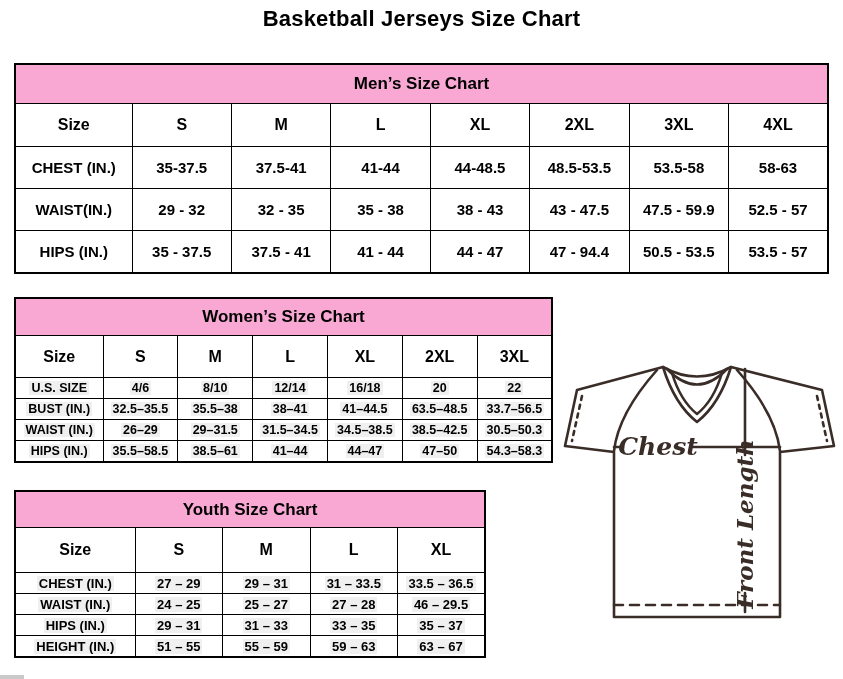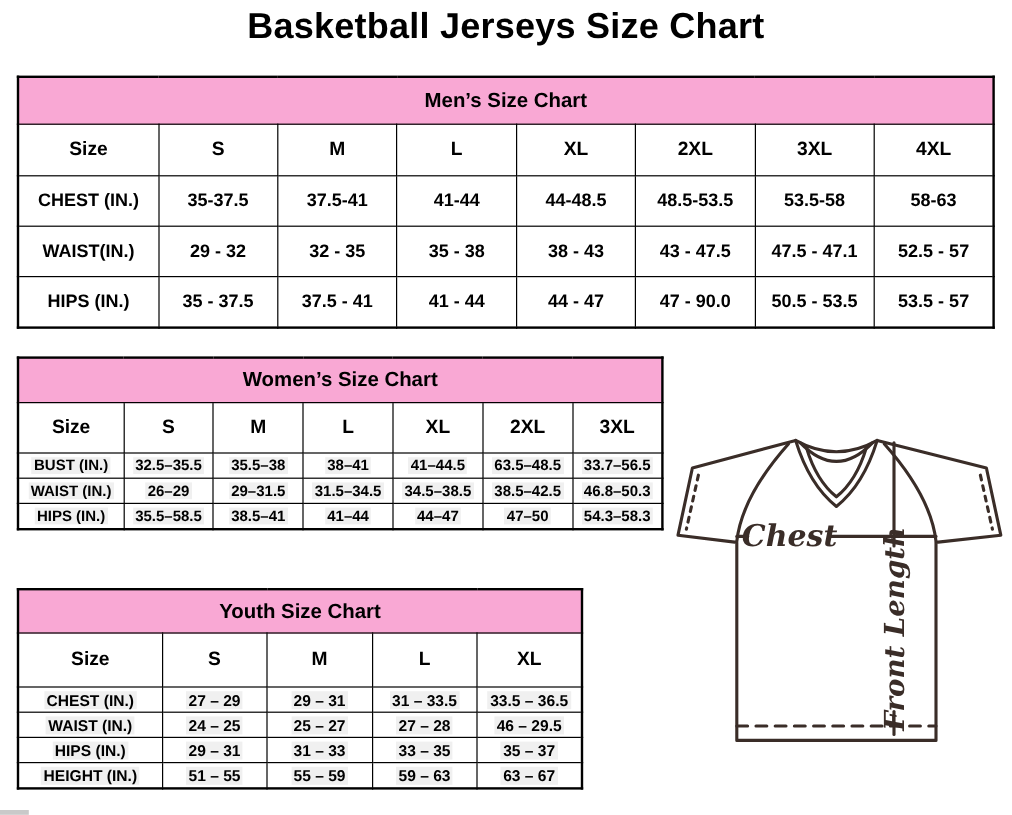--- a/index.html
+++ b/index.html
@@ -1,19 +1,19 @@
 <!DOCTYPE html>
 <html><head>
 <meta charset="utf-8">
 <style>
   html,body{margin:0;padding:0;background:#fff;}
   body{position:relative;width:843px;height:679px;overflow:hidden;
        font-family:"Liberation Sans",sans-serif;color:#000;}
   .page-title{position:absolute;top:6px;left:0;width:100%;text-align:center;
-       font-size:30px;font-weight:bold;letter-spacing:0.2px;}
+       font-size:22px;font-weight:bold;letter-spacing:0.2px;}
   table.tbl{position:absolute;border-collapse:collapse;table-layout:fixed;
        border:2px solid #000;font-weight:bold;}
   table.tbl td{border:1px solid #000;text-align:center;vertical-align:middle;padding:0;}
   .title-row td{background:#f9a8d4;font-size:17px;}
   
   .mens{left:14px;top:63px;width:815px;}
   .mens col.c0{width:117px;}
   .mens .title-row td{height:38px;}
   .mens .head-row td{height:42px;font-size:16px;}
   .mens .data-row td{height:41px;font-size:15px;}
@@ -75,30 +75,30 @@
     <td>53.5-58</td>
     <td>58-63</td>
   </tr>
   <tr class="data-row">
     <td>WAIST(IN.)</td>
     <td>29 - 32</td>
     <td>32 - 35</td>
     <td>35 - 38</td>
     <td>38 - 43</td>
     <td>43 - 47.5</td>
-    <td>47.5 - 47.1</td>
+    <td>47.5 - 59.9</td>
     <td>52.5 - 57</td>
   </tr>
   <tr class="data-row">
     <td>HIPS (IN.)</td>
     <td>35 - 37.5</td>
     <td>37.5 - 41</td>
     <td>41 - 44</td>
     <td>44 - 47</td>
-    <td>47 - 90.0</td>
+    <td>47 - 94.4</td>
     <td>50.5 - 53.5</td>
     <td>53.5 - 57</td>
   </tr>
   </tbody>
 </table>
 
 <table class="tbl womens">
   <colgroup>
       <col class="c0">
       <col>
@@ -115,41 +115,50 @@
   <tr class="head-row">
     <td>Size</td>
     <td>S</td>
     <td>M</td>
     <td>L</td>
     <td>XL</td>
     <td>2XL</td>
     <td>3XL</td>
   </tr>
   <tr class="data-row">
+    <td><span class="hl">U.S. SIZE</span></td>
+    <td><span class="hl">4/6</span></td>
+    <td><span class="hl">8/10</span></td>
+    <td><span class="hl">12/14</span></td>
+    <td><span class="hl">16/18</span></td>
+    <td><span class="hl">20</span></td>
+    <td><span class="hl">22</span></td>
+  </tr>
+  <tr class="data-row">
     <td><span class="hl">BUST (IN.)</span></td>
     <td><span class="hl">32.5–35.5</span></td>
     <td><span class="hl">35.5–38</span></td>
     <td><span class="hl">38–41</span></td>
     <td><span class="hl">41–44.5</span></td>
     <td><span class="hl">63.5–48.5</span></td>
     <td><span class="hl">33.7–56.5</span></td>
   </tr>
   <tr class="data-row">
     <td><span class="hl">WAIST (IN.)</span></td>
     <td><span class="hl">26–29</span></td>
     <td><span class="hl">29–31.5</span></td>
     <td><span class="hl">31.5–34.5</span></td>
     <td><span class="hl">34.5–38.5</span></td>
     <td><span class="hl">38.5–42.5</span></td>
-    <td><span class="hl">46.8–50.3</span></td>
+    <td><span class="hl">30.5–50.3</span></td>
   </tr>
   <tr class="data-row">
     <td><span class="hl">HIPS (IN.)</span></td>
     <td><span class="hl">35.5–58.5</span></td>
-    <td><span class="hl">38.5–41</span></td>
+    <td><span class="hl">38.5–61</span></td>
     <td><span class="hl">41–44</span></td>
     <td><span class="hl">44–47</span></td>
     <td><span class="hl">47–50</span></td>
     <td><span class="hl">54.3–58.3</span></td>
   </tr>
   </tbody>
 </table>
 
 <table class="tbl youth">
   <colgroup>

